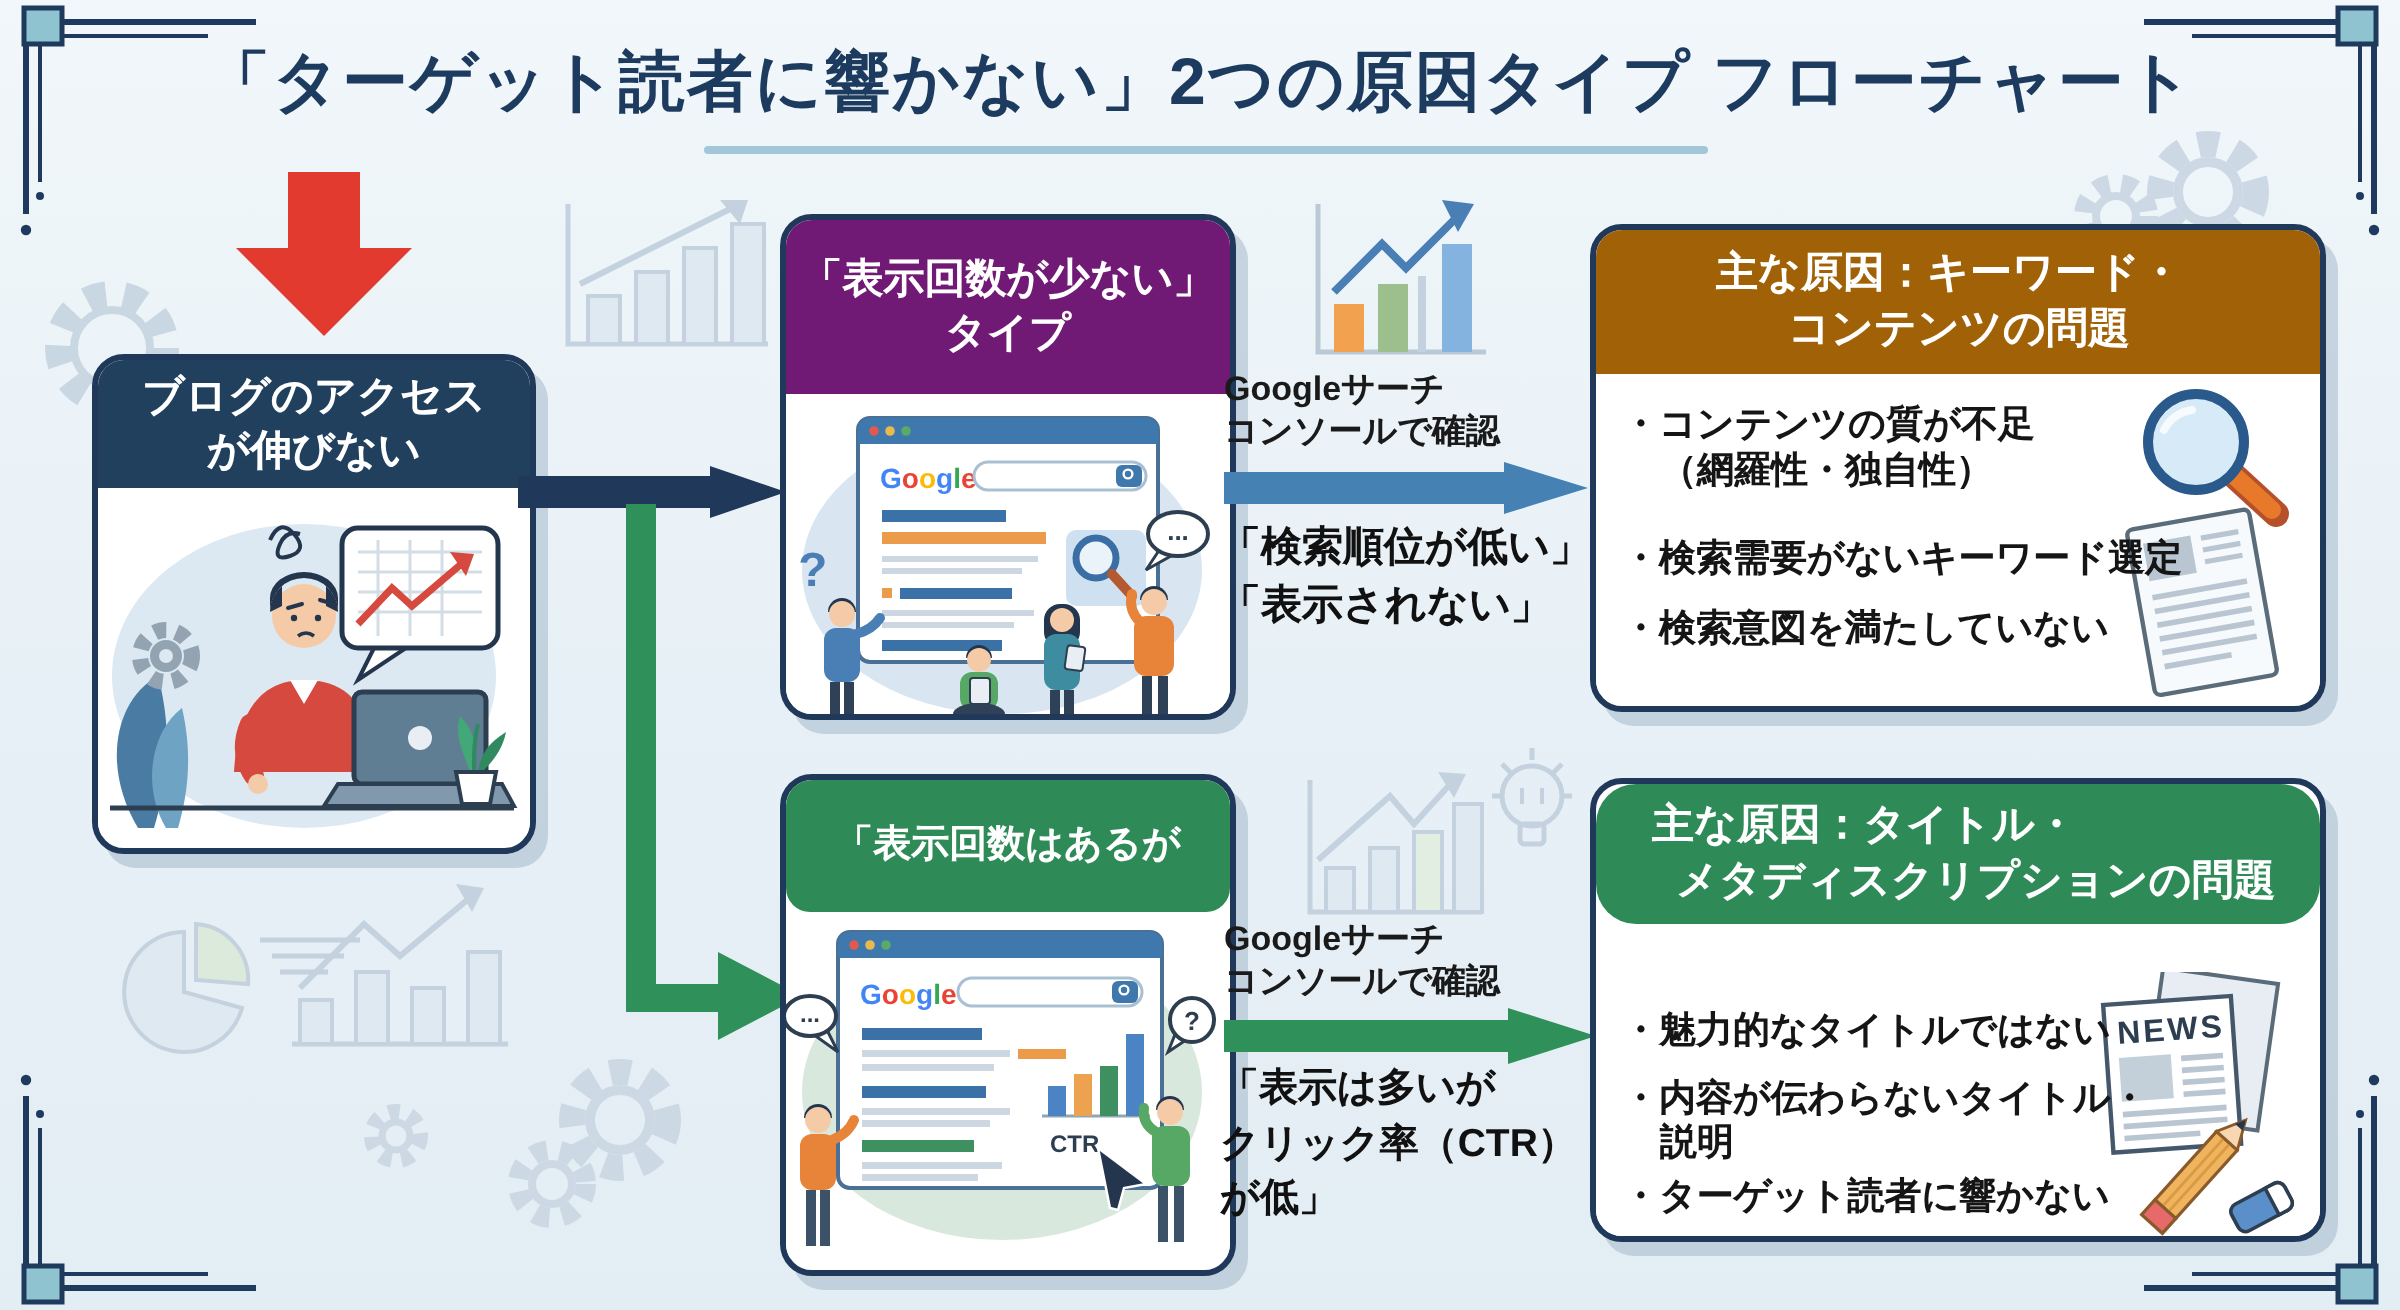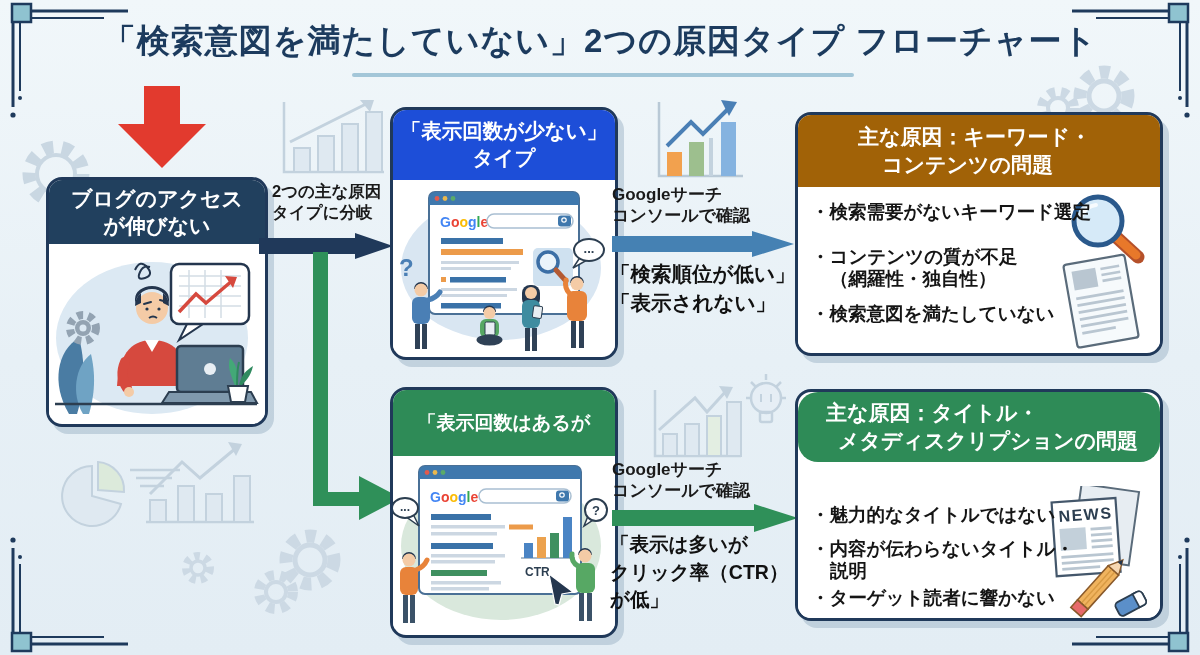--- a/index.html
+++ b/index.html
@@ -23,28 +23,28 @@
   .node .hdr{
     width:100%;color:#fff;font-weight:bold;text-align:center;
     display:flex;flex-direction:column;justify-content:center;box-sizing:border-box;
   }
   .node .body{position:relative;background:#fff;}
   
   #start-box{left:46px;top:177px;width:216px;height:244px;}
   #start-box .hdr{height:64px;background:#21405e;font-size:21px;line-height:1.3;}
   
   #type1-box{left:390px;top:107px;width:222px;height:247px;}
-  #type1-box .hdr{height:70px;background:#1d4ed8;font-size:20.5px;line-height:1.3;}
+  #type1-box .hdr{height:87px;background:#701a75;font-size:20.5px;line-height:1.3;}
   #type2-box{left:390px;top:387px;width:222px;height:245px;}
-  #type2-box .hdr{height:66px;background:#2e8b57;font-size:19px;line-height:1.35;}
+  #type2-box .hdr{height:66px;background:#2e8b57;font-size:19px;line-height:1.35;border-radius:12px;}
   #type2-box .hdr .suffix{font-size:13px;font-weight:bold;}
   
   #cause1-box{left:795px;top:112px;width:362px;height:238px;}
   #cause1-box .hdr{height:72px;background:#a16207;font-size:21px;line-height:1.35;text-align:left;padding-left:60px;}
-  #cause1-box .hdr .l2{margin-left:24px;}
+  #cause1-box .hdr .l2{margin-left:36px;}
   #cause2-box{left:795px;top:389px;width:362px;height:226px;}
   #cause2-box .hdr{height:70px;background:#2e8b57;font-size:21px;line-height:1.35;text-align:left;padding-left:28px;border-radius:20px;}
   #cause2-box .hdr .l2{margin-left:12px;}
   .bullets{position:relative;z-index:2;box-sizing:border-box;}
   #cause1-box .bullets{padding:14px 10px 0 13px;}
   #cause2-box .bullets{padding:26px 10px 0 13px;margin-top:16px;}
   .bullet{
     font-size:18.5px;font-weight:bold;color:#151515;line-height:1.22;
     padding-left:19px;text-indent:-19px;white-space:pre-line;
   }
@@ -169,21 +169,21 @@
     <circle cx="19" cy="19" r="12" fill="none" stroke="#ccd9e4" stroke-width="8" stroke-dasharray="5.5 5"></circle>
     <circle cx="19" cy="19" r="7" fill="none" stroke="#ccd9e4" stroke-width="3.5"></circle>
   </svg>
   <svg class="abs dec" style="left:244px;top:524px" width="100" height="100" viewBox="0 0 100 100">
     <circle cx="66" cy="36" r="24" fill="none" stroke="#ccd9e4" stroke-width="13" stroke-dasharray="10 8"></circle>
     <circle cx="66" cy="36" r="15" fill="none" stroke="#ccd9e4" stroke-width="5"></circle>
     <circle cx="32" cy="68" r="17" fill="none" stroke="#ccd9e4" stroke-width="10" stroke-dasharray="7.5 6.5"></circle>
     <circle cx="32" cy="68" r="10" fill="none" stroke="#ccd9e4" stroke-width="4"></circle>
   </svg>
 
-  <div class="abs title">「検索意図を満たしていない」2つの原因タイプ フローチャート</div>
+  <div class="abs title">「ターゲット読者に響かない」2つの原因タイプ フローチャート</div>
   <div class="abs title-underline"></div>
 
   <svg class="abs arrow" style="left:118px;top:86px" width="88" height="82" viewBox="0 0 88 82">
     <path d="M26 0 H62 V38 H88 L44 82 L0 38 H26 Z" fill="#e23a2e"></path>
   </svg>
 
   <div class="abs node" id="start-box">
     <div class="hdr">
       <span>ブログのアクセス</span>
       <span>が伸びない</span>
@@ -237,24 +237,20 @@
         <g>
           <path d="M186 142 C182 130 178 124 181 114 C189 122 190 132 188 142 Z" fill="#43a877"></path>
           <path d="M190 142 C192 130 198 126 204 122 C202 132 196 138 192 142 Z" fill="#2f8a5f"></path>
           <path d="M188 142 C188 132 188 126 190 118" stroke="#2f8a5f" stroke-width="2" fill="none"></path>
           <path d="M179 142 h20 l-3 16 h-14 z" fill="#fff" stroke="#2c3e50" stroke-width="2"></path>
         </g>
       </svg>
     </div>
   </div>
 
-  <div class="abs flow-label" id="branch-label">
-    <div>2つの主な原因</div>
-    <div>タイプに分岐</div>
-  </div>
   <svg class="abs arrow" style="left:259px;top:233px" width="134" height="26" viewBox="0 0 134 26">
     <path d="M0 5 H96 V0 L134 13 L96 26 V21 H0 Z" fill="#20395a"></path>
   </svg>
   <svg class="abs arrow" style="left:313px;top:252px" width="92" height="268" viewBox="0 0 92 268">
     <path d="M0 0 H15 V240 H46 V224 L88 246 L46 268 V254 H0 Z" fill="#2f9059"></path>
   </svg>
 
   <div class="abs node" id="type1-box">
     <div class="hdr">
       <span>「表示回数が少ない」</span>
@@ -448,23 +444,23 @@
             <rect x="50" y="27" width="19" height="2.6" fill="#b9c6d1"></rect>
           <rect x="21" y="40" width="48" height="2.8" fill="#b9c6d1"></rect>
             <rect x="21" y="47" width="48" height="2.8" fill="#b9c6d1"></rect>
           <rect x="21" y="54" width="48" height="2.8" fill="#b9c6d1"></rect>
             <rect x="21" y="61" width="48" height="2.8" fill="#b9c6d1"></rect>
           <rect x="21" y="68" width="48" height="2.8" fill="#b9c6d1"></rect>
             <rect x="21" y="75" width="34" height="2.8" fill="#b9c6d1"></rect>
         </g>
       </svg>
       <div class="bullets">
-        <div class="bullet">・検索需要がないキーワード選定</div>
         <div class="bullet">・コンテンツの質が不足
 （網羅性・独自性）</div>
+        <div class="bullet">・検索需要がないキーワード選定</div>
         <div class="bullet">・検索意図を満たしていない</div>
       </div>
     </div>
   </div>
 
   <div class="abs node" id="cause2-box">
     <div class="hdr">
       <span>主な原因：タイトル・</span>
       <span class="l2">メタディスクリプションの問題</span>
     </div>

